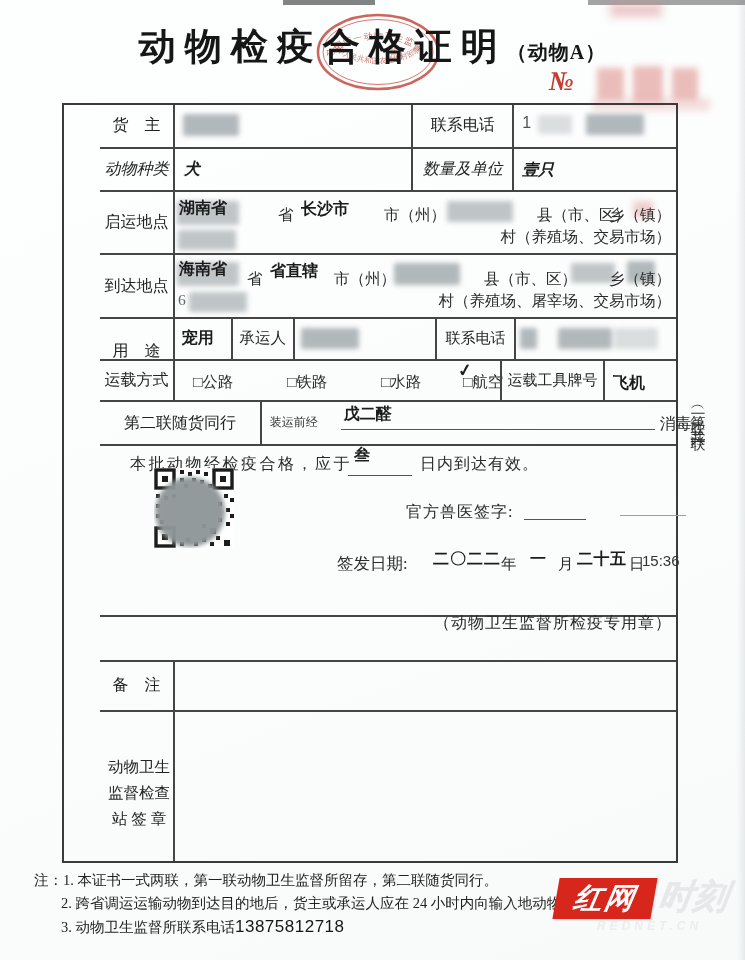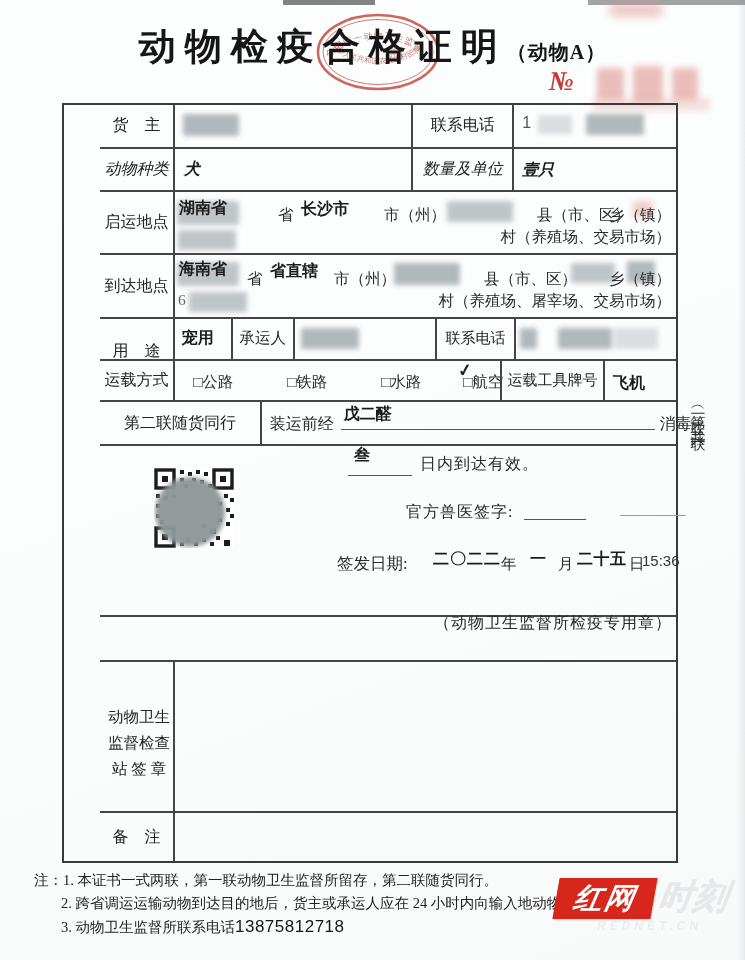--- a/index.html
+++ b/index.html
@@ -208,29 +208,30 @@
       </div>
       <div class="c lbl" style="width:110px;font-size:15px;">运载工具牌号</div>
       <div class="c" style="width:78px;">
         <span class="abs val" style="left:8px;top:12px;">飞机</span>
       </div>
     </div>
 
     <div class="row h44">
       <div class="c lbl" style="width:171px;">第二联随货同行</div>
       <div class="c" style="width:445px;">
-        <span class="abs ser" style="left:8px;top:12px;font-size:16px;">装运前经</span>
+        <span class="abs ser" style="left:8px;top:12px;font-size:12px;">装运前经</span>
         <span class="abs val" style="left:82px;top:2px;">戊二醛</span>
         <div class="uline" style="left:79px;top:0;width:314px;height:28px;"></div>
         <span class="abs ser" style="left:398px;top:12px;font-size:16px;">消毒</span>
       </div>
     </div>
 
     <div class="row h172">
       <div class="c" style="width:612px;">
+        <span class="abs ser" style="left:30px;top:8px;font-size:16px;letter-spacing:2.5px;">本批动物经检疫合格，应于</span>
         <span class="abs val" style="left:254px;top:-1px;">叁</span>
         <div class="uline" style="left:248px;top:2px;width:64px;height:28px;"></div>
         <span class="abs ser" style="left:320px;top:8px;font-size:16px;letter-spacing:1px;">日内到达有效。</span>
 
         <svg class="abs" style="left:54px;top:22px;" width="80" height="80" viewBox="0 0 80 80">
           <rect x="0" y="0" width="80" height="80" fill="#ffffff"></rect>
           <g fill="#1c1c1c">
             <rect x="2" y="2" width="18" height="18" fill="none" stroke="#1c1c1c" stroke-width="3.4"></rect>
             <rect x="8" y="8" width="6" height="6"></rect>
             <rect x="60" y="2" width="18" height="18" fill="none" stroke="#1c1c1c" stroke-width="3.4"></rect>
@@ -291,36 +292,36 @@
         <span class="abs" style="left:542px;top:106px;font-family:'Liberation Sans',sans-serif;font-size:15px;color:#333;">15:36</span>
 
         <span class="abs stamp-note" style="left:334px;top:140px;margin-top:27px;">（动物卫生监督所检疫专用章）</span>
       </div>
     </div>
 
     <div class="row h45">
       <div class="c" style="width:538px;"></div>
     </div>
 
+    <div class="row h50">
+      <div class="c lbl" style="width:78px;">备　注</div>
+      <div class="c" style="width:538px;"></div>
+    </div>
+
     <div class="row h152">
       <div class="c" style="width:78px;">
         <div class="abs" style="left:0;top:42px;width:78px;text-align:center;font-size:15.5px;line-height:26px;color:#232323;">
           <div>动物卫生</div>
           <div>监督检查</div>
           <div>站 签 章</div>
         </div>
       </div>
       <div class="c" style="width:538px;"></div>
     </div>
 
-    <div class="row h50">
-      <div class="c lbl" style="width:78px;">备　注</div>
-      <div class="c" style="width:538px;"></div>
-    </div>
-
   </div>
 
   <div class="notes">
     <div class="n-line"><span>注：</span><span>1. 本证书一式两联，第一联动物卫生监督所留存，第二联随货同行。</span></div>
     <div class="n-line indent">2. 跨省调运运输动物到达目的地后，货主或承运人应在 24 小时内向输入地动物卫生监</div>
     <div class="n-line indent"><span>3. 动物卫生监督所联系电话</span><span class="note-phone">13875812718</span></div>
   </div>
 
   <div class="wm wm-redbox">
     <span>红网</span>

